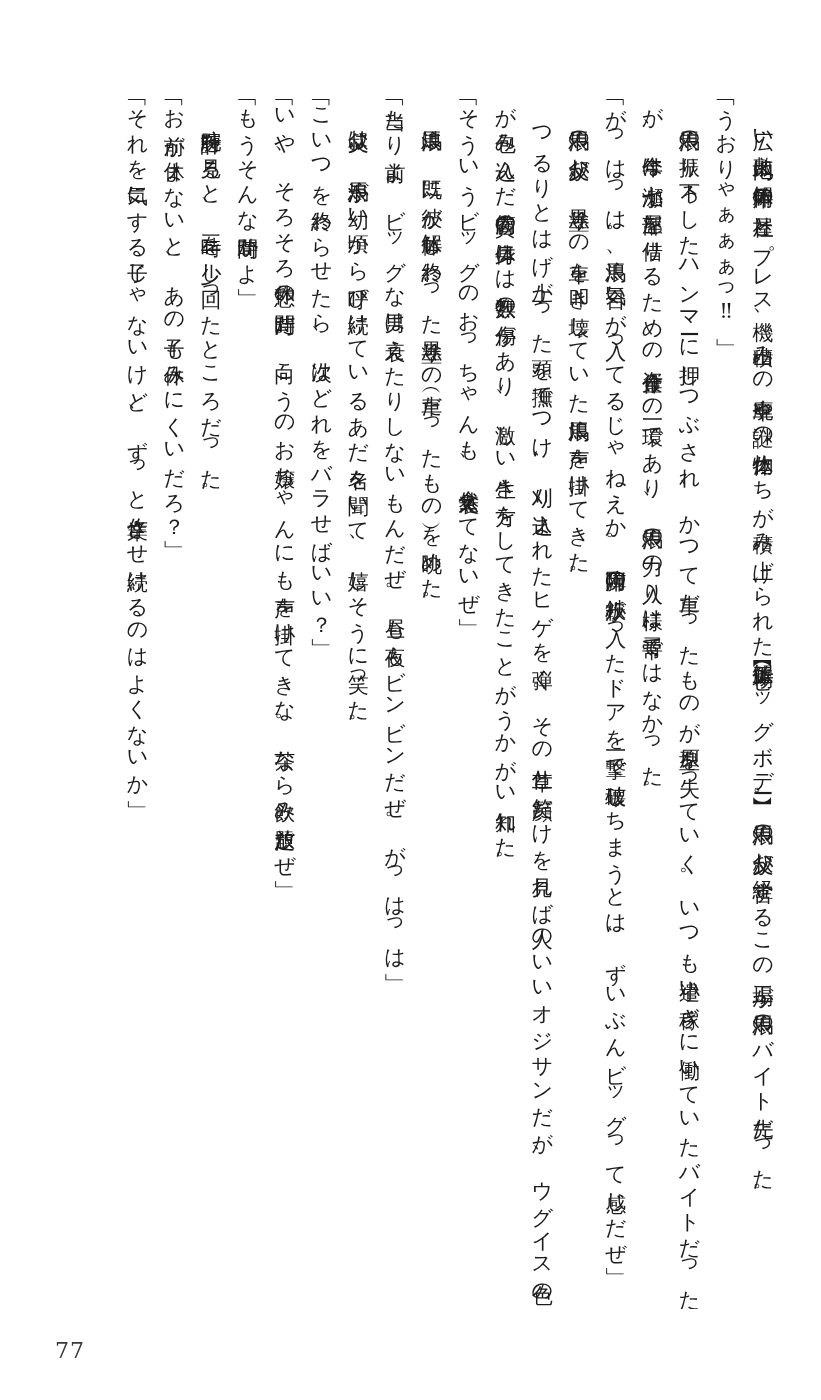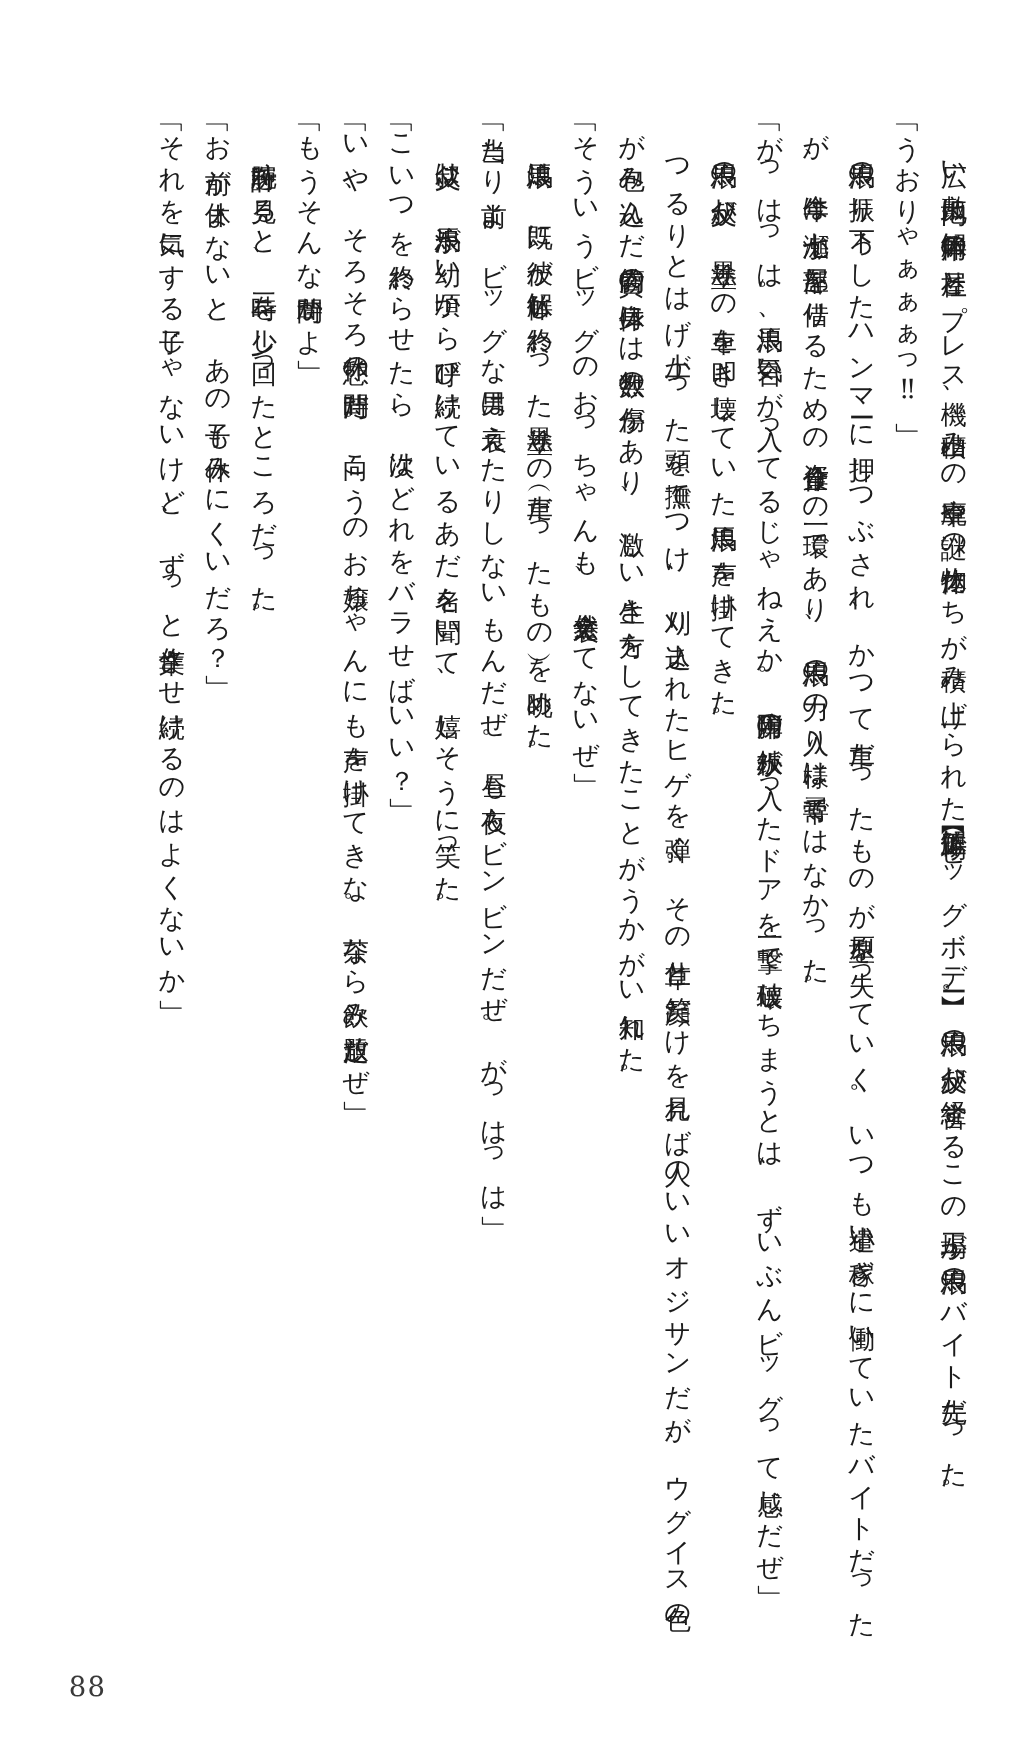--- a/index.html
+++ b/index.html
@@ -66,15 +66,15 @@
     <p>「当たり前よ。ビッグな男は衰えたりしないもんだぜ。昼も夜もビンビンだぜ。がっはっは」</p>
     <p class="indent">叔父は、浪馬が幼い頃から呼び続けているあだ名を聞いて、嬉しそうに笑った。</p>
     <p>「こいつを終わらせたら、次はどれをバラせばいい？」</p>
     <p>「いや、そろそろ休憩の時間だ。向こうのお嬢ちゃんにも声を掛けてきな。茶なら飲み放題だぜ」</p>
     <p>「もうそんな時間かよ」</p>
     <p class="indent">腕時計を見ると、三時を少し回ったところだった。</p>
     <p>「お前が休まないと、あの子も休みにくいだろ？」</p>
     <p>「それを気にする子じゃないけど、ずっと作業させ続けるのはよくないか」</p>
   </div>
 
-  <div class="page-number">88</div>
+  <div class="page-number">77</div>
 
 </div>
 
 </body></html>

